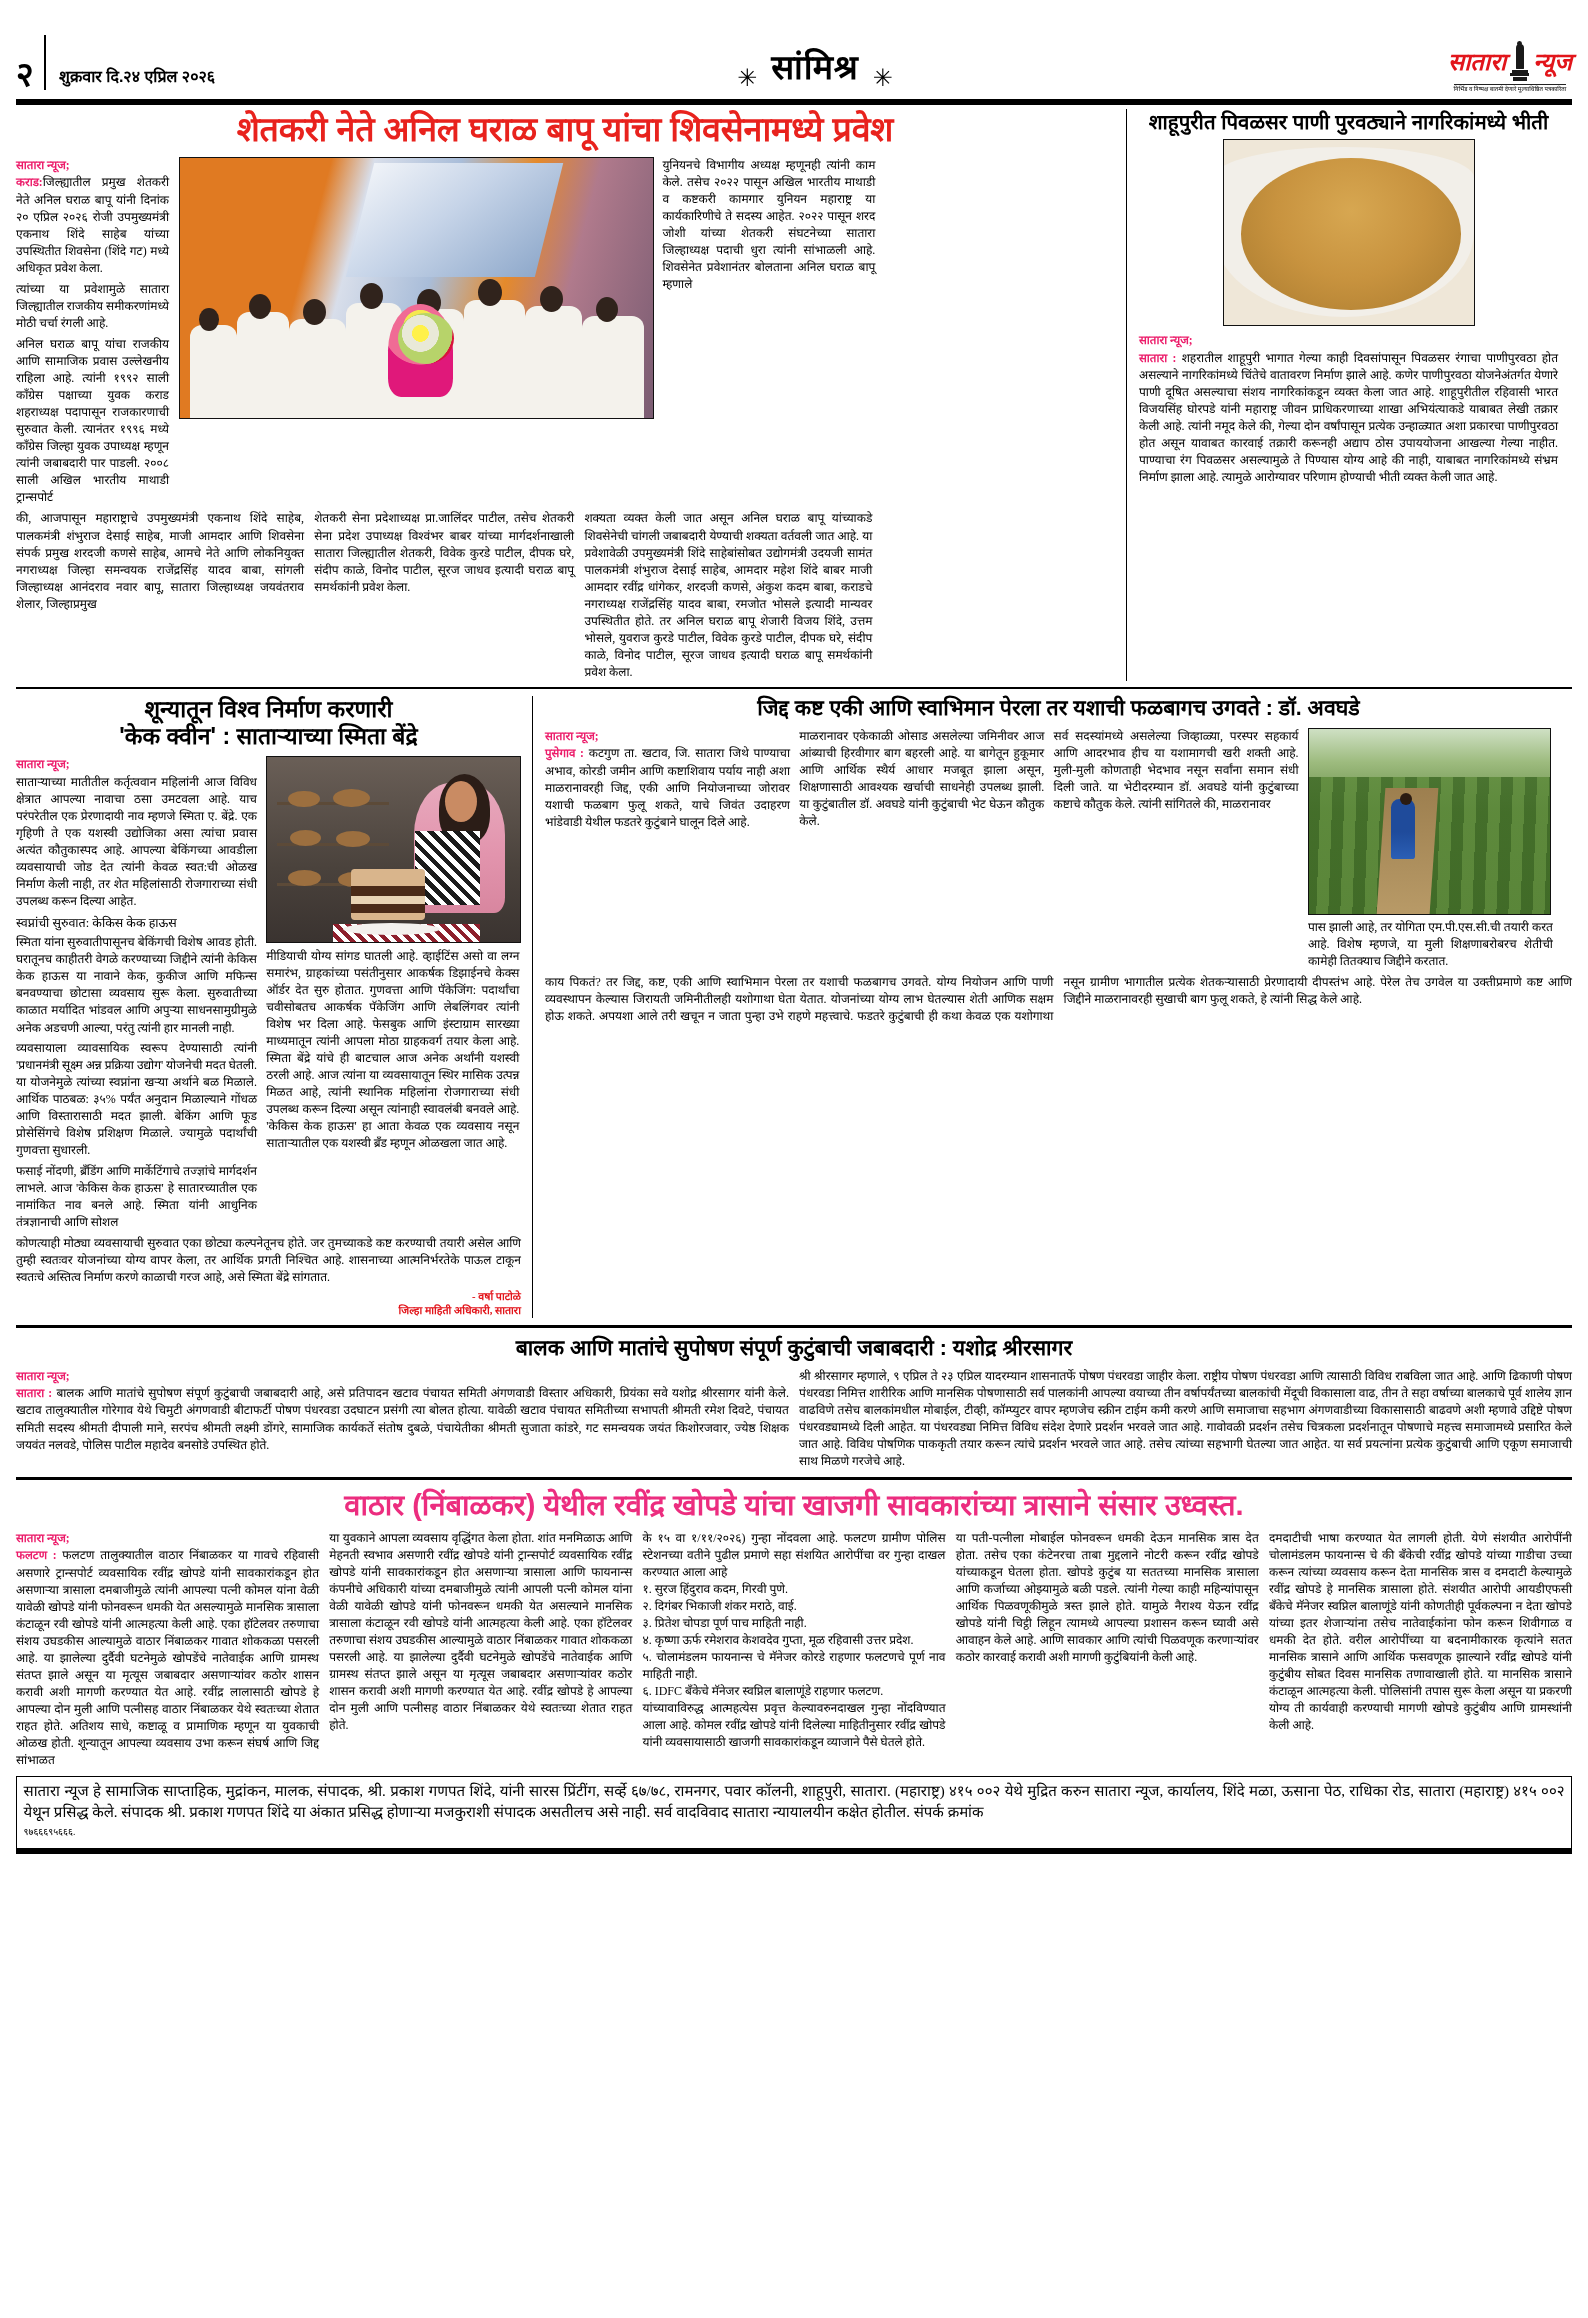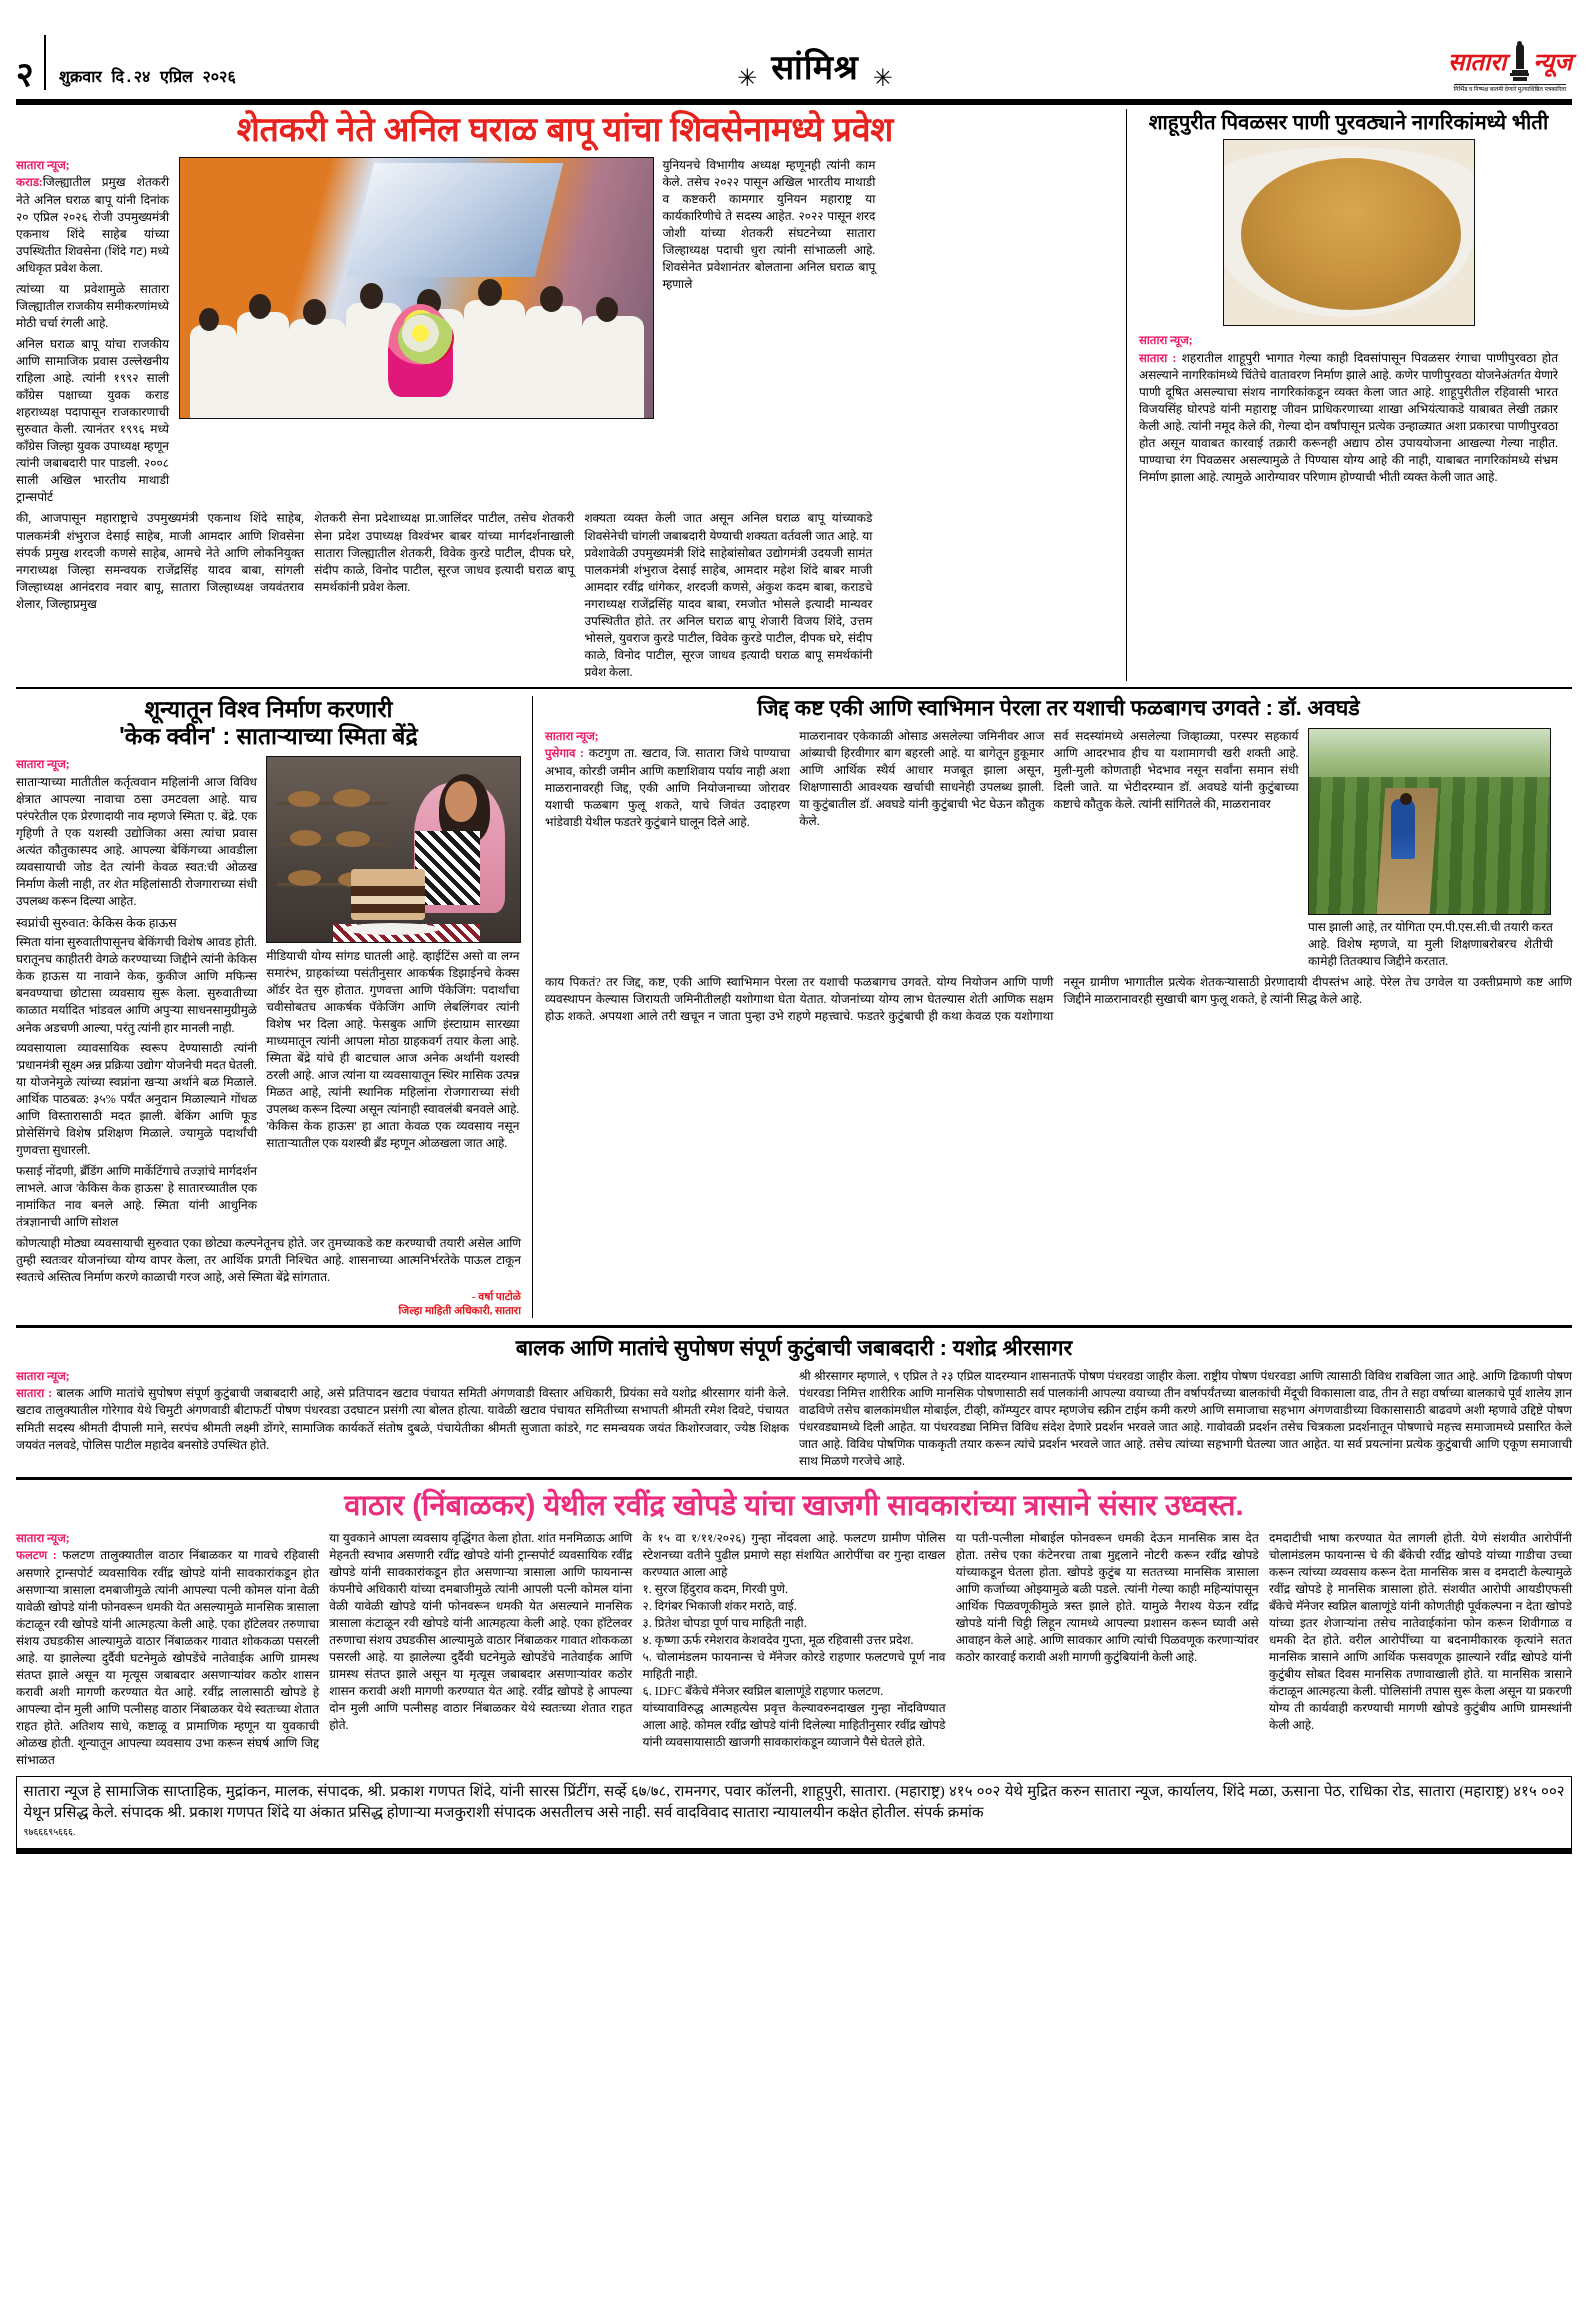--- a/index.html
+++ b/index.html
@@ -9,21 +9,21 @@
     color:#000;
     -webkit-font-smoothing:antialiased;
   }
   .page{position:relative;width:1588px;height:2465px;box-sizing:border-box;padding:8.3px 16px 4.6px 16px;}
 
   
   .masthead{display:flex;align-items:flex-end;height:88px;position:relative;}
   .mh-left{display:flex;align-items:flex-end;gap:8.3px;padding-bottom:6.5px;width:260px;}
   .page-no{font-size:34px;font-weight:bold;line-height:.9;font-family:"Liberation Sans",sans-serif;}
   .mh-rule{width:2.3px;background:#000;height:55px;margin:0 4.6px 0 1.9px;}
-  .mh-date{font-size:16px;font-weight:bold;padding-bottom:2.8px;white-space:nowrap;font-family:Liberation Mono, monospace;}
+  .mh-date{font-size:16px;font-weight:bold;padding-bottom:2.8px;white-space:nowrap;font-family:Liberation Sans, sans-serif;}
   .mh-center{flex:1;text-align:center;padding-bottom:4.6px;}
   .mh-title{font-size:34px;font-weight:bold;letter-spacing:0.9px;display:inline-block;font-family:"Liberation Sans",sans-serif;text-align:center;}
   .mh-star{font-size:24px;vertical-align:middle;margin:0 12px;}
   .mh-right{width:218px;text-align:right;padding-bottom:3.7px;}
   .logo-wrap{display:inline-block;position:relative;text-align:center;}
   .logo-row{display:flex;align-items:center;justify-content:space-between;gap:2.8px;}
   .logo-red{color:#e2151b;font-size:24px;font-weight:bold;font-style:italic;font-family:"Liberation Sans",sans-serif;line-height:1;}
   .logo-statue{width:21.3px;height:43px;position:relative;}
   .logo-statue .torso{position:absolute;left:6.5px;top:3.7px;width:8.3px;height:25px;background:#1a1a1a;border-radius:4.2px 4.2px 0.9px 0.9px;}
   .logo-statue .head{position:absolute;left:8.3px;top:0px;width:5.1px;height:5.6px;background:#1a1a1a;border-radius:50%;}

